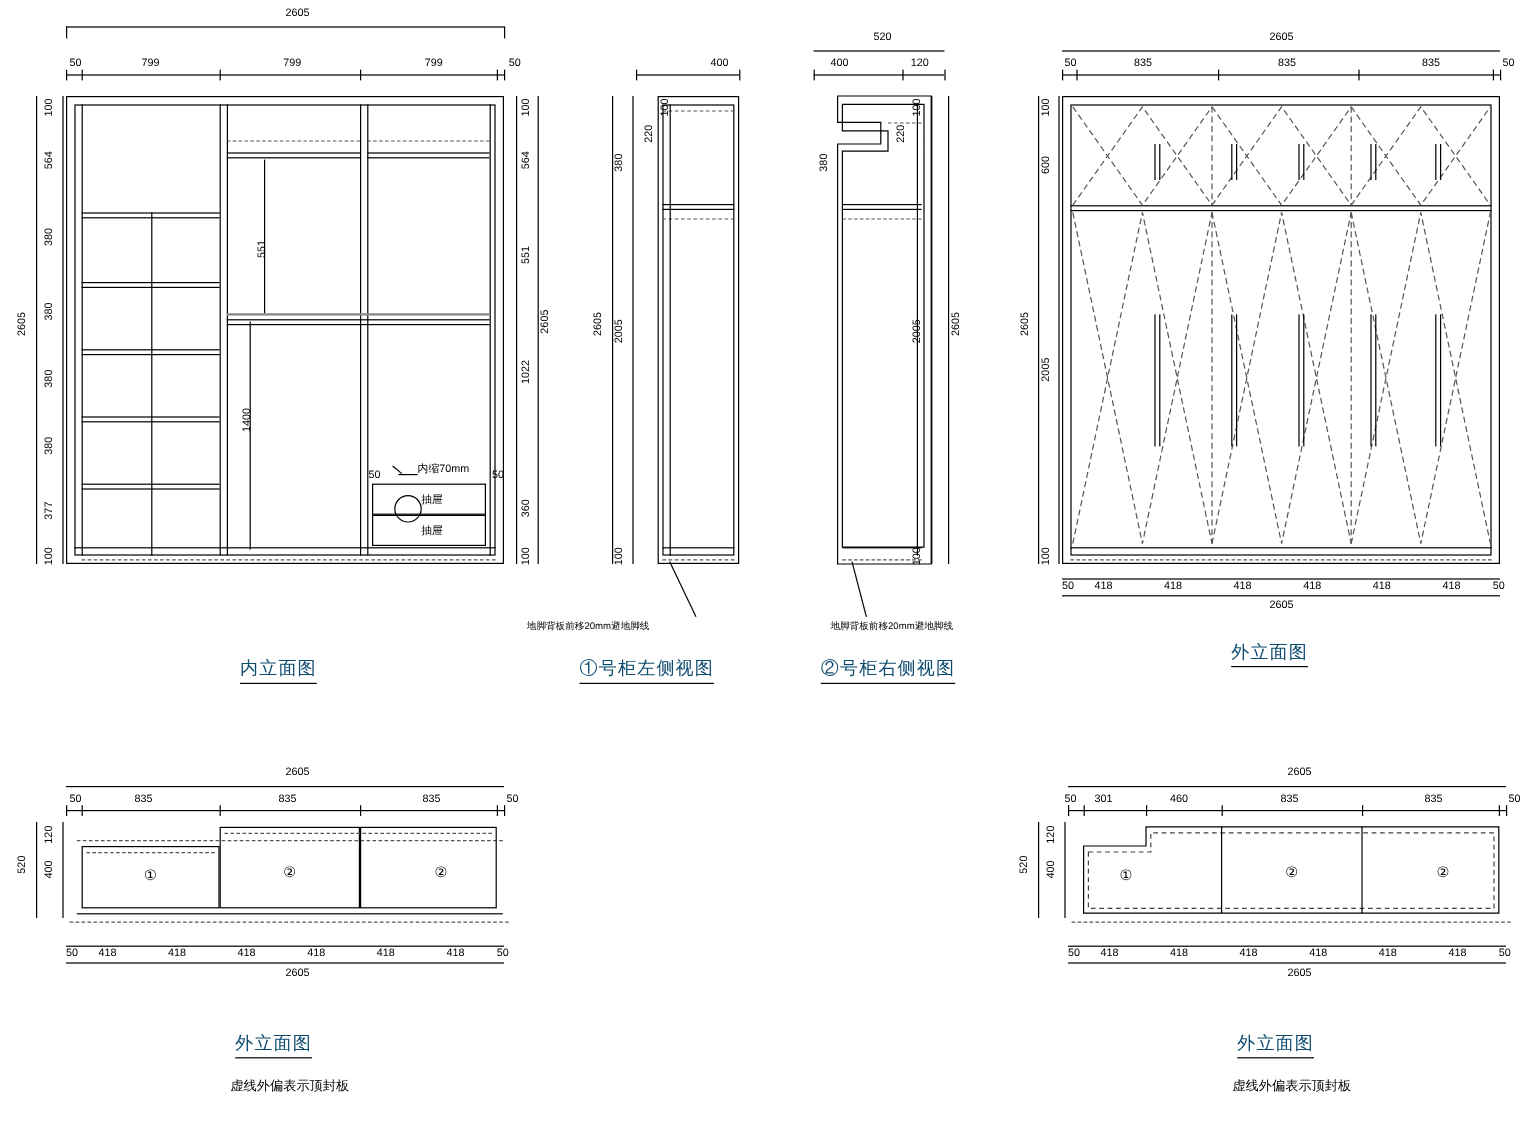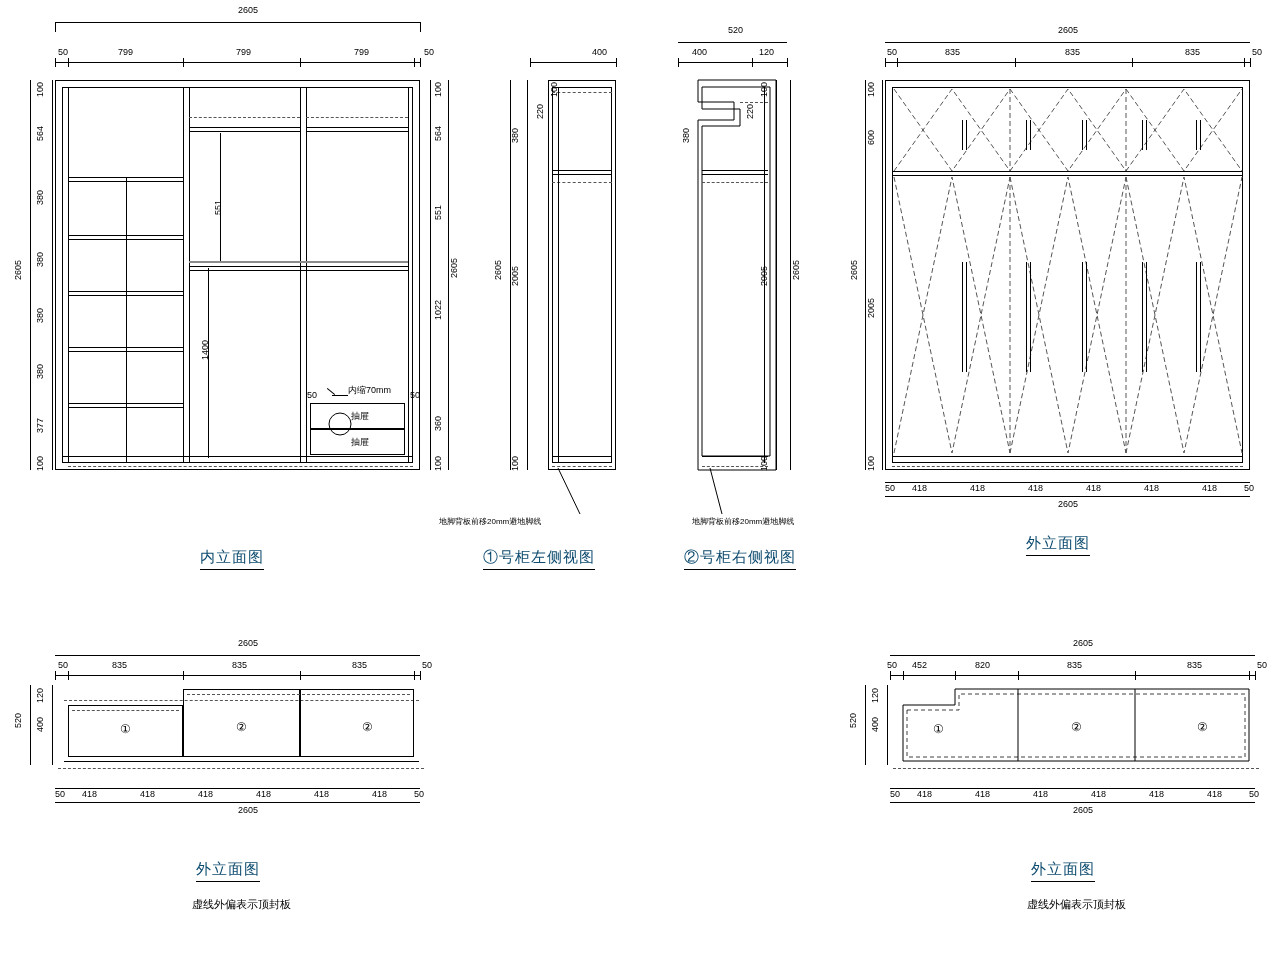--- a/index.html
+++ b/index.html
@@ -338,22 +338,22 @@
 
   <div class="title u-line abs" style="left:196px;top:240px;">外立面图</div>
   <div class="subtitle abs" style="left:192px;top:277px;">虚线外偏表示顶封板</div>
 </div>
 
 <div class="abs" style="left:835px;top:620px;width:445px;height:300px;">
   <div class="dim-text abs" style="left:238px;top:19px;">2605</div>
   <div class="ln hline abs" style="left:55px;top:35px;width:365px;"></div>
 
   <div class="dim-text abs" style="left:52px;top:41px;">50</div>
-  <div class="dim-text abs" style="left:77px;top:41px;">452</div>
-  <div class="dim-text abs" style="left:140px;top:41px;">820</div>
+  <div class="dim-text abs" style="left:77px;top:41px;">301</div>
+  <div class="dim-text abs" style="left:140px;top:41px;">460</div>
   <div class="dim-text abs" style="left:232px;top:41px;">835</div>
   <div class="dim-text abs" style="left:352px;top:41px;">835</div>
   <div class="dim-text abs" style="left:422px;top:41px;">50</div>
   <div class="ln hline abs" style="left:55px;top:55px;width:365px;"></div>
   <div class="ln vline abs" style="left:55px;top:51px;height:9px;"></div>
   <div class="ln vline abs" style="left:68px;top:51px;height:9px;"></div>
   <div class="ln vline abs" style="left:120px;top:51px;height:9px;"></div>
   <div class="ln vline abs" style="left:183px;top:51px;height:9px;"></div>
   <div class="ln vline abs" style="left:300px;top:51px;height:9px;"></div>
   <div class="ln vline abs" style="left:414px;top:51px;height:9px;"></div>

